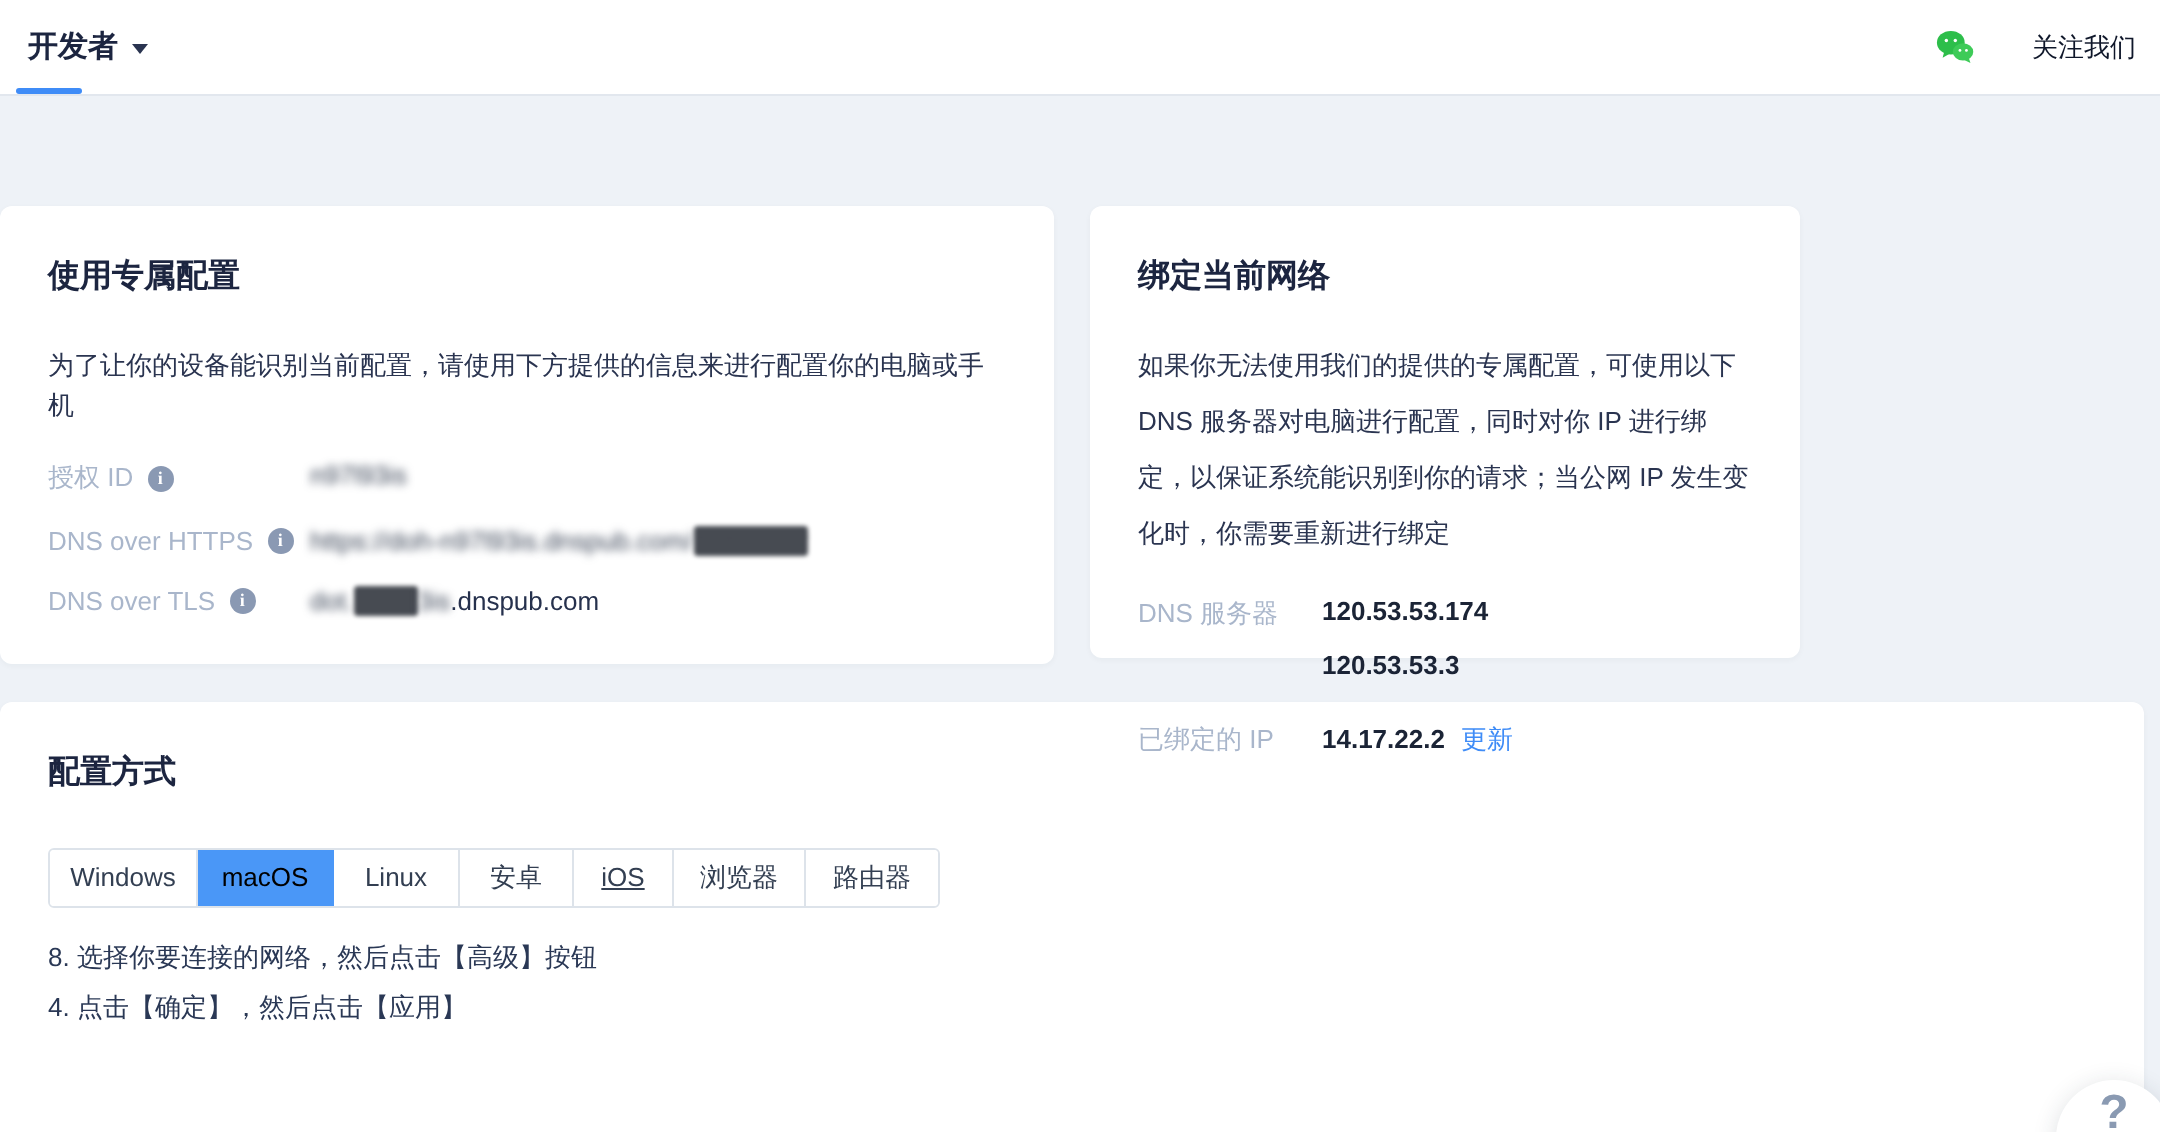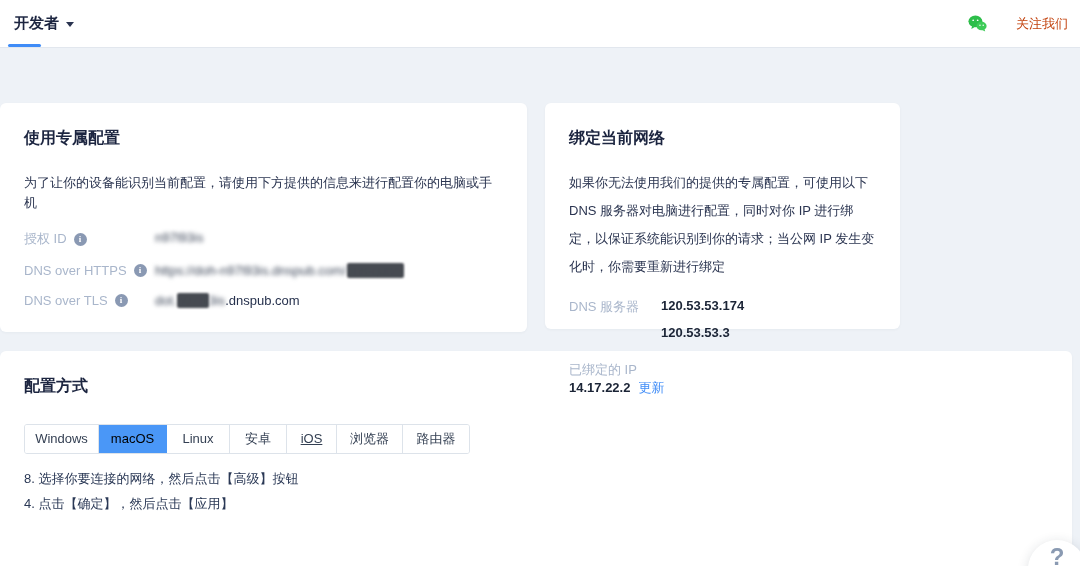--- a/index.html
+++ b/index.html
@@ -23,21 +23,21 @@
   .caret {
     width:0; height:0; margin-top:2px;
     border-left:4px solid transparent; border-right:4px solid transparent;
     border-top:5px solid #2a3450;
   }
   .active-bar {
     position:absolute; left:8px; bottom:0; width:33px; height:3px;
     background:#3f8cf7; border-radius:2px;
   }
   .follow { display:flex; align-items:center; gap:6px; cursor:pointer; }
-  .follow-label { font-size:13px; color:#c2410c;margin-left:23px; }
+  .follow-label { font-size:13px; color:#0f172a;margin-left:23px; }
   
   .content {
     width:900px; padding-top:56px;
   }
   .cards-row { display:flex; gap:18px; }
   .card {
     background:#fff; border-radius:6px;
     box-shadow:0 1px 3px rgba(31,45,61,0.04);
   }
   .card-a { width:527px; height:229px; padding:25px 24px; }
@@ -59,21 +59,21 @@
     color:#fff; font-size:9px; font-weight:bold; line-height:13px;
     text-align:center; display:inline-block; cursor:pointer;
     font-family:"Liberation Serif", serif;
   }
   .field-value { color:#26314d; }
   .value-strong { color:#1b2436; font-weight:bold; }
   .dns-line { margin-bottom:12px; }
   .blur-light { filter:blur(2px); color:#3c4658; }
   .blur-dark  { background:#474b52; color:#474b52; filter:blur(1px); border-radius:2px; }
   .link { color:#3f8cf7; cursor:pointer; margin-left:8px; font-weight:normal; }
-  .bound-row { margin-top:21px;flex-direction:column; }
+  .bound-row { margin-top:21px; }
   
   .tab-group {
     margin-top:27px; display:inline-flex; background:#fff;
     border:1px solid #dde3ea; border-radius:3px; overflow:hidden;
   }
   .tab {
     height:28px; line-height:28px; text-align:center; font-size:13px;
     color:#333f52; border-right:1px solid #dde3ea; cursor:pointer;
     background:#fff;
   }

